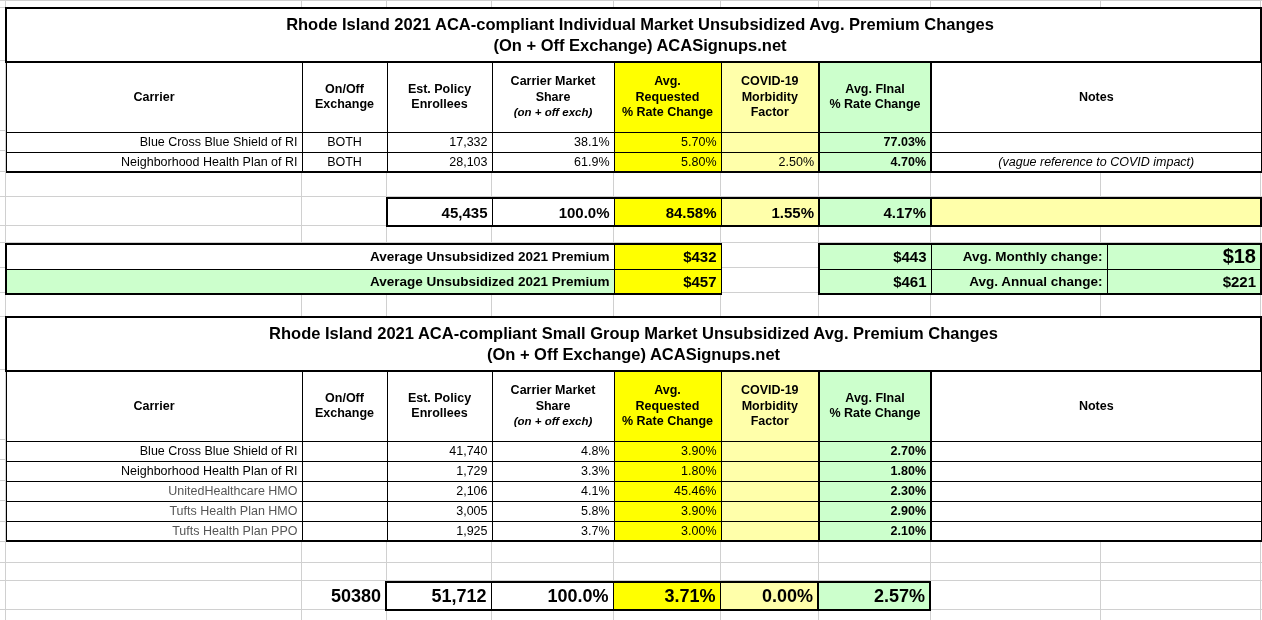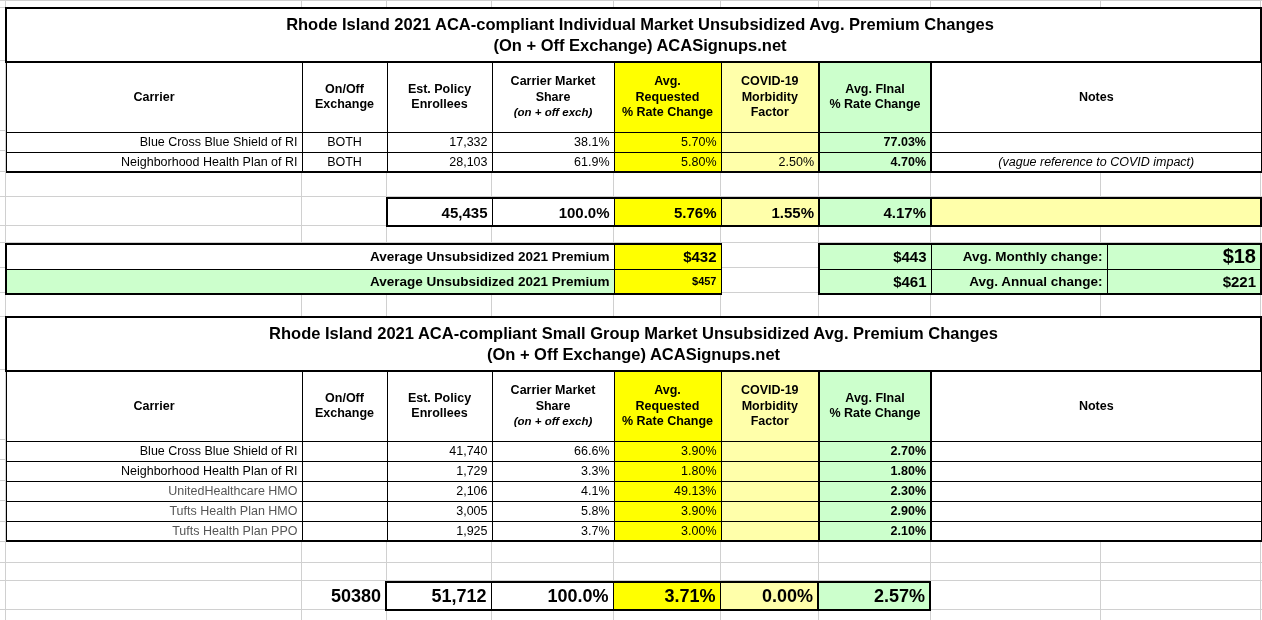--- a/index.html
+++ b/index.html
@@ -178,21 +178,21 @@
         <col style="width:122px">
         <col style="width:107px">
       <col style="width:98px">
         <col style="width:112px">
         <col style="width:330px">
     </colgroup>
     <tbody>
       <tr style="height:28px;">
         <td class="r b thick-t thick-b thick-l">45,435</td>
         <td class="r b thick-t thick-b">100.0%</td>
-        <td class="r b yel thick-t thick-b">5.76%</td>
+        <td class="r b yel thick-t thick-b">84.58%</td>
         <td class="r b yel-l thick-t thick-b">1.55%</td>
         <td class="r b grn thick-t thick-b thick-l thick-r">4.17%</td>
         <td class="yel-l thick-t thick-b thick-r"></td>
       </tr>
     </tbody>
   </table>
 
   <table class="tbl" id="t1prem" style="left:5px;top:243px;width:1255px;font-size:13.5px;">
     <colgroup>
       <col style="width:608px">
@@ -206,21 +206,21 @@
       <tr style="height:25px;">
         <td class="r b thick-t thick-l">Average Unsubsidized 2021 Premium</td>
         <td class="r b yel thick-t" style="font-size:15px">$432</td>
         <td class="noborder-all"></td>
         <td class="r b grn thick-t thick-l" style="font-size:15px">$443</td>
         <td class="r b grn thick-t">Avg. Monthly change:</td>
         <td class="r b grn thick-t thick-r" style="font-size:20px">$18</td>
       </tr>
       <tr style="height:25px;">
         <td class="r b grn thick-b thick-l">Average Unsubsidized 2021 Premium</td>
-        <td class="r b yel thick-b" style="font-size:11px">$457</td>
+        <td class="r b yel thick-b" style="font-size:15px">$457</td>
         <td class="noborder-all"></td>
         <td class="r b grn thick-b thick-l" style="font-size:15px">$461</td>
         <td class="r b grn thick-b">Avg. Annual change:</td>
         <td class="r b grn thick-b thick-r" style="font-size:15px">$221</td>
       </tr>
     </tbody>
   </table>
 
   <table class="tbl" id="t2" style="left:5px;top:316px;width:1255px;">
     <colgroup>
@@ -269,42 +269,42 @@
           <span>Avg. FInal</span><br>
           <span>% Rate Change</span>
         </td>
         <td class="hdr">Notes</td>
       </tr>
 
       <tr style="height:20px;">
         <td class="r">Blue Cross Blue Shield of RI</td>
         <td class="c"></td>
         <td class="r">41,740</td>
-        <td class="r">66.6%</td>
+        <td class="r">4.8%</td>
         <td class="r yel">3.90%</td>
         <td class="r yel-l"></td>
         <td class="r b grn thick-l thick-r">2.70%</td>
         <td class="c it"></td>
       </tr>
       <tr style="height:20px;">
         <td class="r">Neighborhood Health Plan of RI</td>
         <td class="c"></td>
         <td class="r">1,729</td>
         <td class="r">3.3%</td>
         <td class="r yel">1.80%</td>
         <td class="r yel-l"></td>
         <td class="r b grn thick-l thick-r">1.80%</td>
         <td class="c it"></td>
       </tr>
       <tr style="height:20px;">
         <td class="r gray">UnitedHealthcare HMO</td>
         <td class="c"></td>
         <td class="r">2,106</td>
         <td class="r">4.1%</td>
-        <td class="r yel">49.13%</td>
+        <td class="r yel">45.46%</td>
         <td class="r yel-l"></td>
         <td class="r b grn thick-l thick-r">2.30%</td>
         <td class="c it"></td>
       </tr>
       <tr style="height:20px;">
         <td class="r gray">Tufts Health Plan HMO</td>
         <td class="c"></td>
         <td class="r">3,005</td>
         <td class="r">5.8%</td>
         <td class="r yel">3.90%</td>

